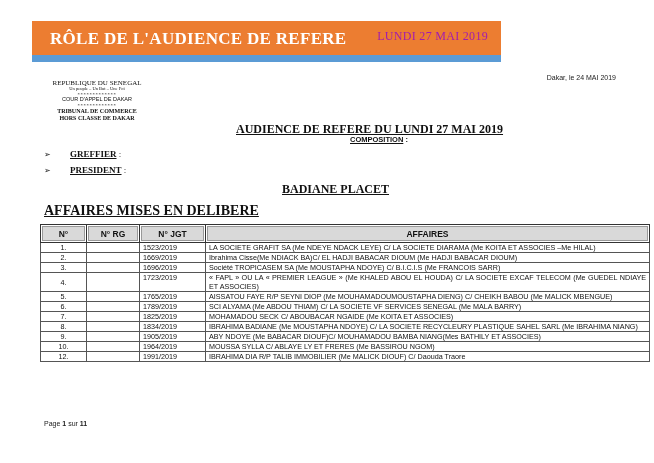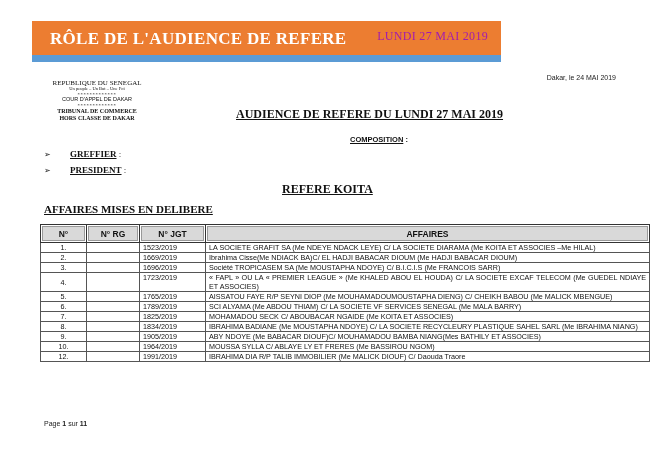--- a/index.html
+++ b/index.html
@@ -11,25 +11,25 @@
   .dakar-date { position:absolute; right:38px; top:74px; font-size:7px; color:#222; }
   .republic { position:absolute; left:40px; top:80px; width:114px; text-align:center; font-family:"Liberation Serif", serif; line-height:1.05; }
   .republic .r1 { font-size:7px; }
   .republic .r2 { font-size:4.5px; }
   .republic .stars { font-size:5px; letter-spacing:0.5px; }
   .republic .r3 { font-size:5.5px; font-family:"Liberation Sans", sans-serif; }
   .republic .r4 { font-size:6px; font-weight:bold; }
   .comp-item { position:absolute; left:44px; font-family:"Liberation Serif", serif; font-size:9px; }
   .comp-item .bullet { display:inline-block; width:26px; font-size:8px; }
   .comp-item .lbl { text-decoration:underline; font-weight:bold; }
-  .title-audience { position:absolute; left:236px; top:107px; font-family:"Liberation Serif", serif; font-size:12px; text-decoration:underline; font-weight:bold; }
+  .title-audience { position:absolute; left:236px; top:122px; font-family:"Liberation Serif", serif; font-size:12px; text-decoration:underline; font-weight:bold; }
   .title-composition { position:absolute; left:350px; top:135px; font-size:7.5px; font-weight:bold; }
   .title-composition .u { text-decoration:underline; }
   .title-placet { position:absolute; left:282px; top:182px; font-family:"Liberation Serif", serif; font-size:12px; font-weight:bold; text-decoration:underline; }
-  .title-affaires { position:absolute; left:44px; top:203px; font-family:"Liberation Serif", serif; font-size:11px; font-weight:bold; text-decoration:underline; }
+  .title-affaires { position:absolute; left:44px; top:203px; font-family:"Liberation Serif", serif; font-size:14px; font-weight:bold; text-decoration:underline; }
   table.t { position:absolute; left:40px; top:224px; width:610px; border-collapse:collapse; font-size:7.2px; }
   table.t th { background:#d9d9d9; font-weight:bold; font-size:8.5px; border:1px solid #333; height:15px; box-shadow: inset 0 0 0 1px #fff, inset 0 0 0 2px #999; }
   table.t td { border:1px solid #555; padding:0 3px; vertical-align:top; line-height:9px; height:9px; }
   table.t td.num { text-align:center; }
   table.t td.jgt { padding-left:3px; }
   table.t td.aff { text-align:justify;margin-top:28px; }
   table.t tr.tall td.num { vertical-align:middle; }
   .footer { position:absolute; left:44px; top:420px; font-size:7px; color:#222; }
   .footer b { font-weight:bold; }
 </style>
@@ -55,21 +55,21 @@
 
 <div class="comp-item" style="top:153px;margin-top:12px;">
   <span class="bullet">➢</span><span class="lbl">PRESIDENT</span><span> :</span>
 </div>
 <div class="comp-item" style="top:149px;">
   <span class="bullet">➢</span><span class="lbl">GREFFIER</span><span> :</span>
 </div>
 
 <div class="title-audience">AUDIENCE DE REFERE DU LUNDI 27 MAI 2019</div>
 <div class="title-composition"><span class="u">COMPOSITION</span><span> :</span></div>
-<div class="title-placet">REFERE KOITA</div>
+<div class="title-placet">BADIANE PLACET</div>
 <div class="title-affaires">AFFAIRES MISES EN DELIBERE</div>
 
 <table class="t">
   <colgroup>
     <col style="width:46px">
     <col style="width:53px">
     <col style="width:66px">
     <col>
   </colgroup>
   <thead>

